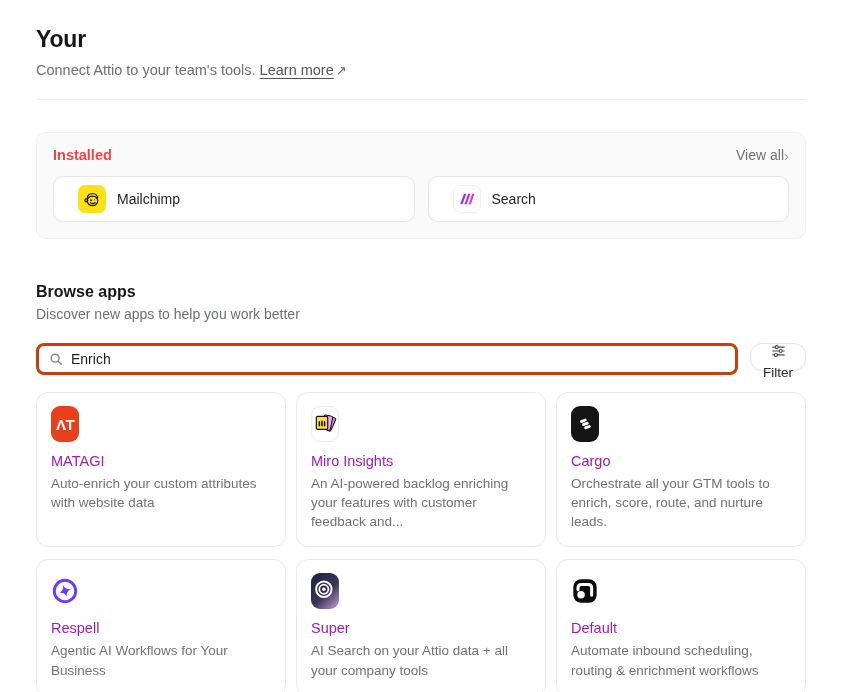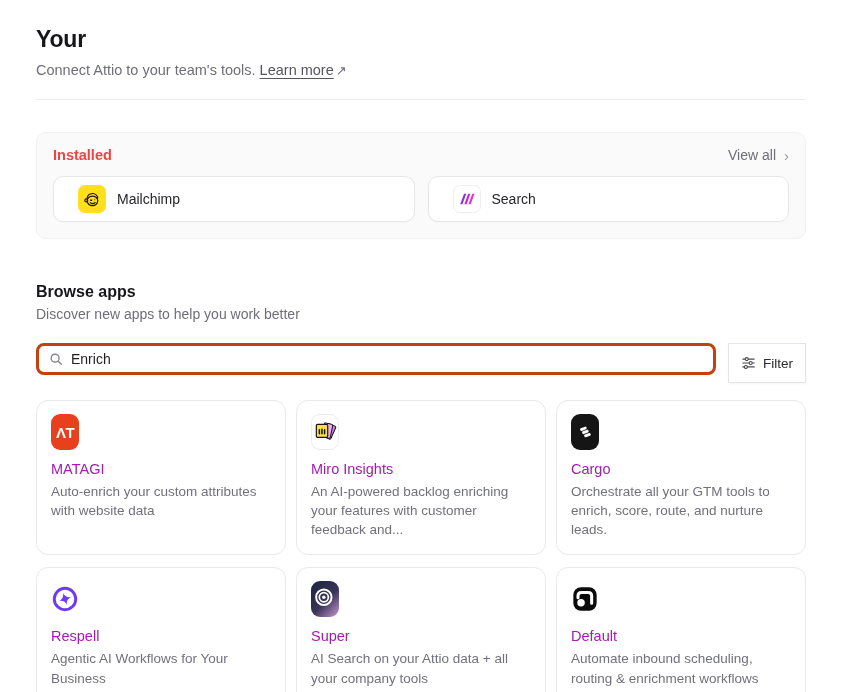--- a/index.html
+++ b/index.html
@@ -26,21 +26,21 @@
 
   
   .installed-panel {
     margin-top: 32px; background: #fafafb;
     border: 1px solid #f1f1f3; border-radius: 10px;
     padding: 14px 16px 16px;
   }
   .installed-head { display: flex; justify-content: space-between; align-items: center; margin-bottom: 13px; }
   .installed-title { font-size: 14.5px; font-weight: 700; color: #ef4444; }
   .view-all {
-    display: flex; align-items: center; gap: 8px;
+    display: flex; align-items: center; 
     font-size: 14px; color: #6e6e78; cursor: pointer; background:none; border:none;
     font-family: inherit;
   }
   .view-all .chev { color: #9a9aa2; font-size: 15px; line-height: 1; }
   .installed-cards { display: flex; gap: 13px; }
   .installed-card {
     flex: 1; background: #fff; border: 1px solid #e7e7ea; border-radius: 10px;
     height: 46px; display: flex; align-items: center; padding: 0 24px; gap: 11px;
     box-shadow: 0 1px 2px rgba(0,0,0,0.02); cursor: pointer;
   }
@@ -61,25 +61,25 @@
     flex: 1; height: 32px; background: #fff;
     border: 3px solid #c2410c; border-radius: 8px;
     display: flex; align-items: center; padding: 0 10px; gap: 8px;
     box-shadow: 0 1px 2px rgba(0,0,0,0.03);
   }
   .search-box input {
     flex: 1; border: none; outline: none; background: transparent;
     font-family: inherit; font-size: 14px; color: #1f1f24;
   }
   .filter-btn {
-    height: 40px; padding: 0 12px; background: #fff;
-    border: 1px solid #e4e4e8; border-radius: 0;
+    height: 28px; padding: 0 12px; background: #fff;
+    border: 1px solid #e4e4e8; border-radius: 12px;
     display: flex; align-items: center; gap: 7px;
     font-family: inherit; font-size: 13.5px; font-weight: 500; color: #2a2a30;
-    box-shadow: 0 1px 2px rgba(0,0,0,0.04); cursor: pointer;
+    box-shadow: 0 1px 2px rgba(0,0,0,0.04); cursor: pointer; flex-direction: column;
   }
 
   
   .grid { display: grid; grid-template-columns: repeat(3, 1fr); gap: 12px 10px; }
   .app-card {
     background: #fff; border: 1px solid #e9e9ec; border-radius: 12px;
     padding: 13px 14px 15px; cursor: pointer;
   }
   .card-icon {
     width: 28px; height: 36px; border-radius: 9px; margin-bottom: 11px;

